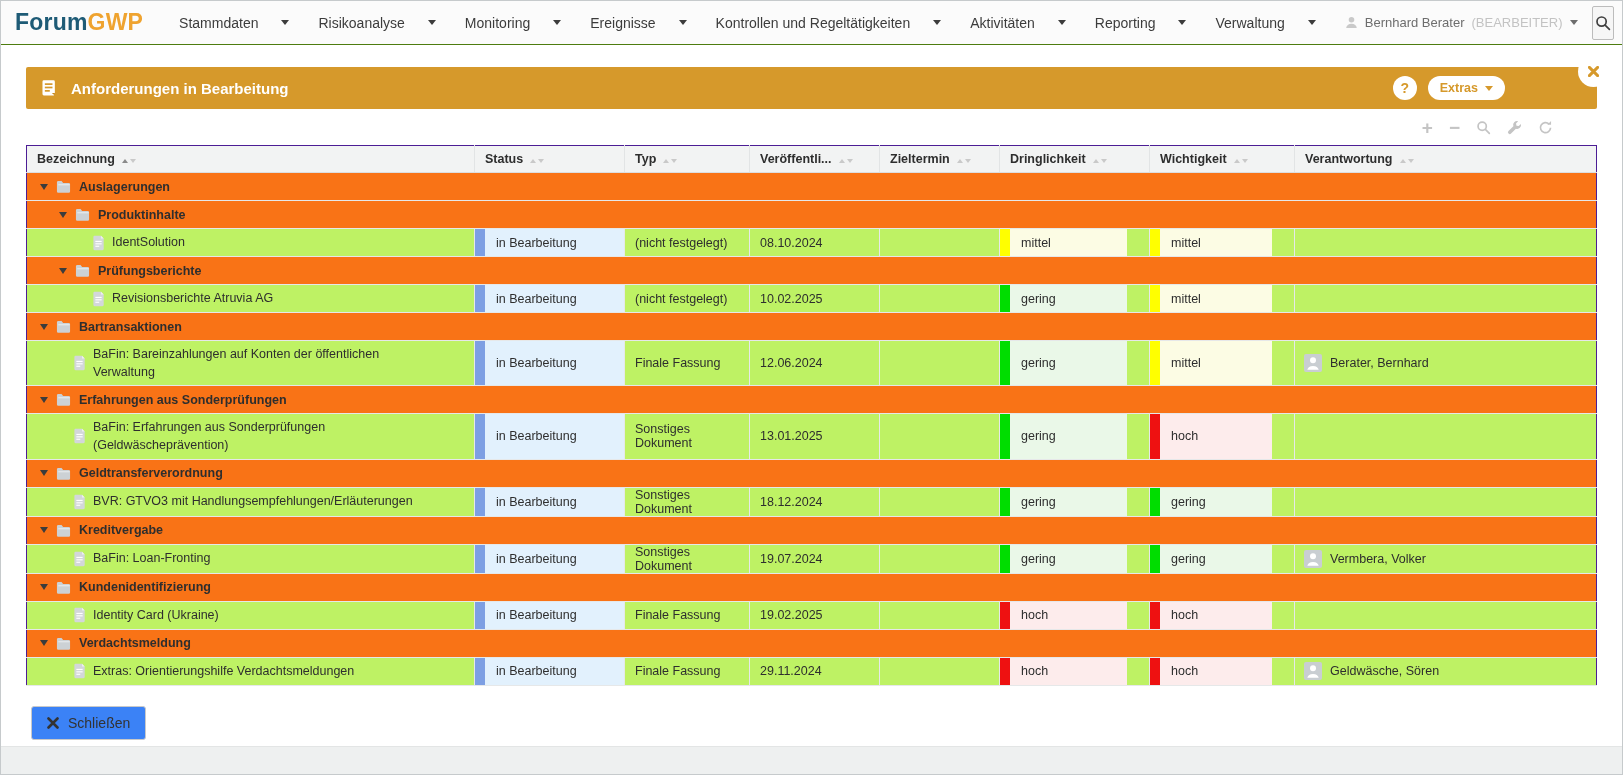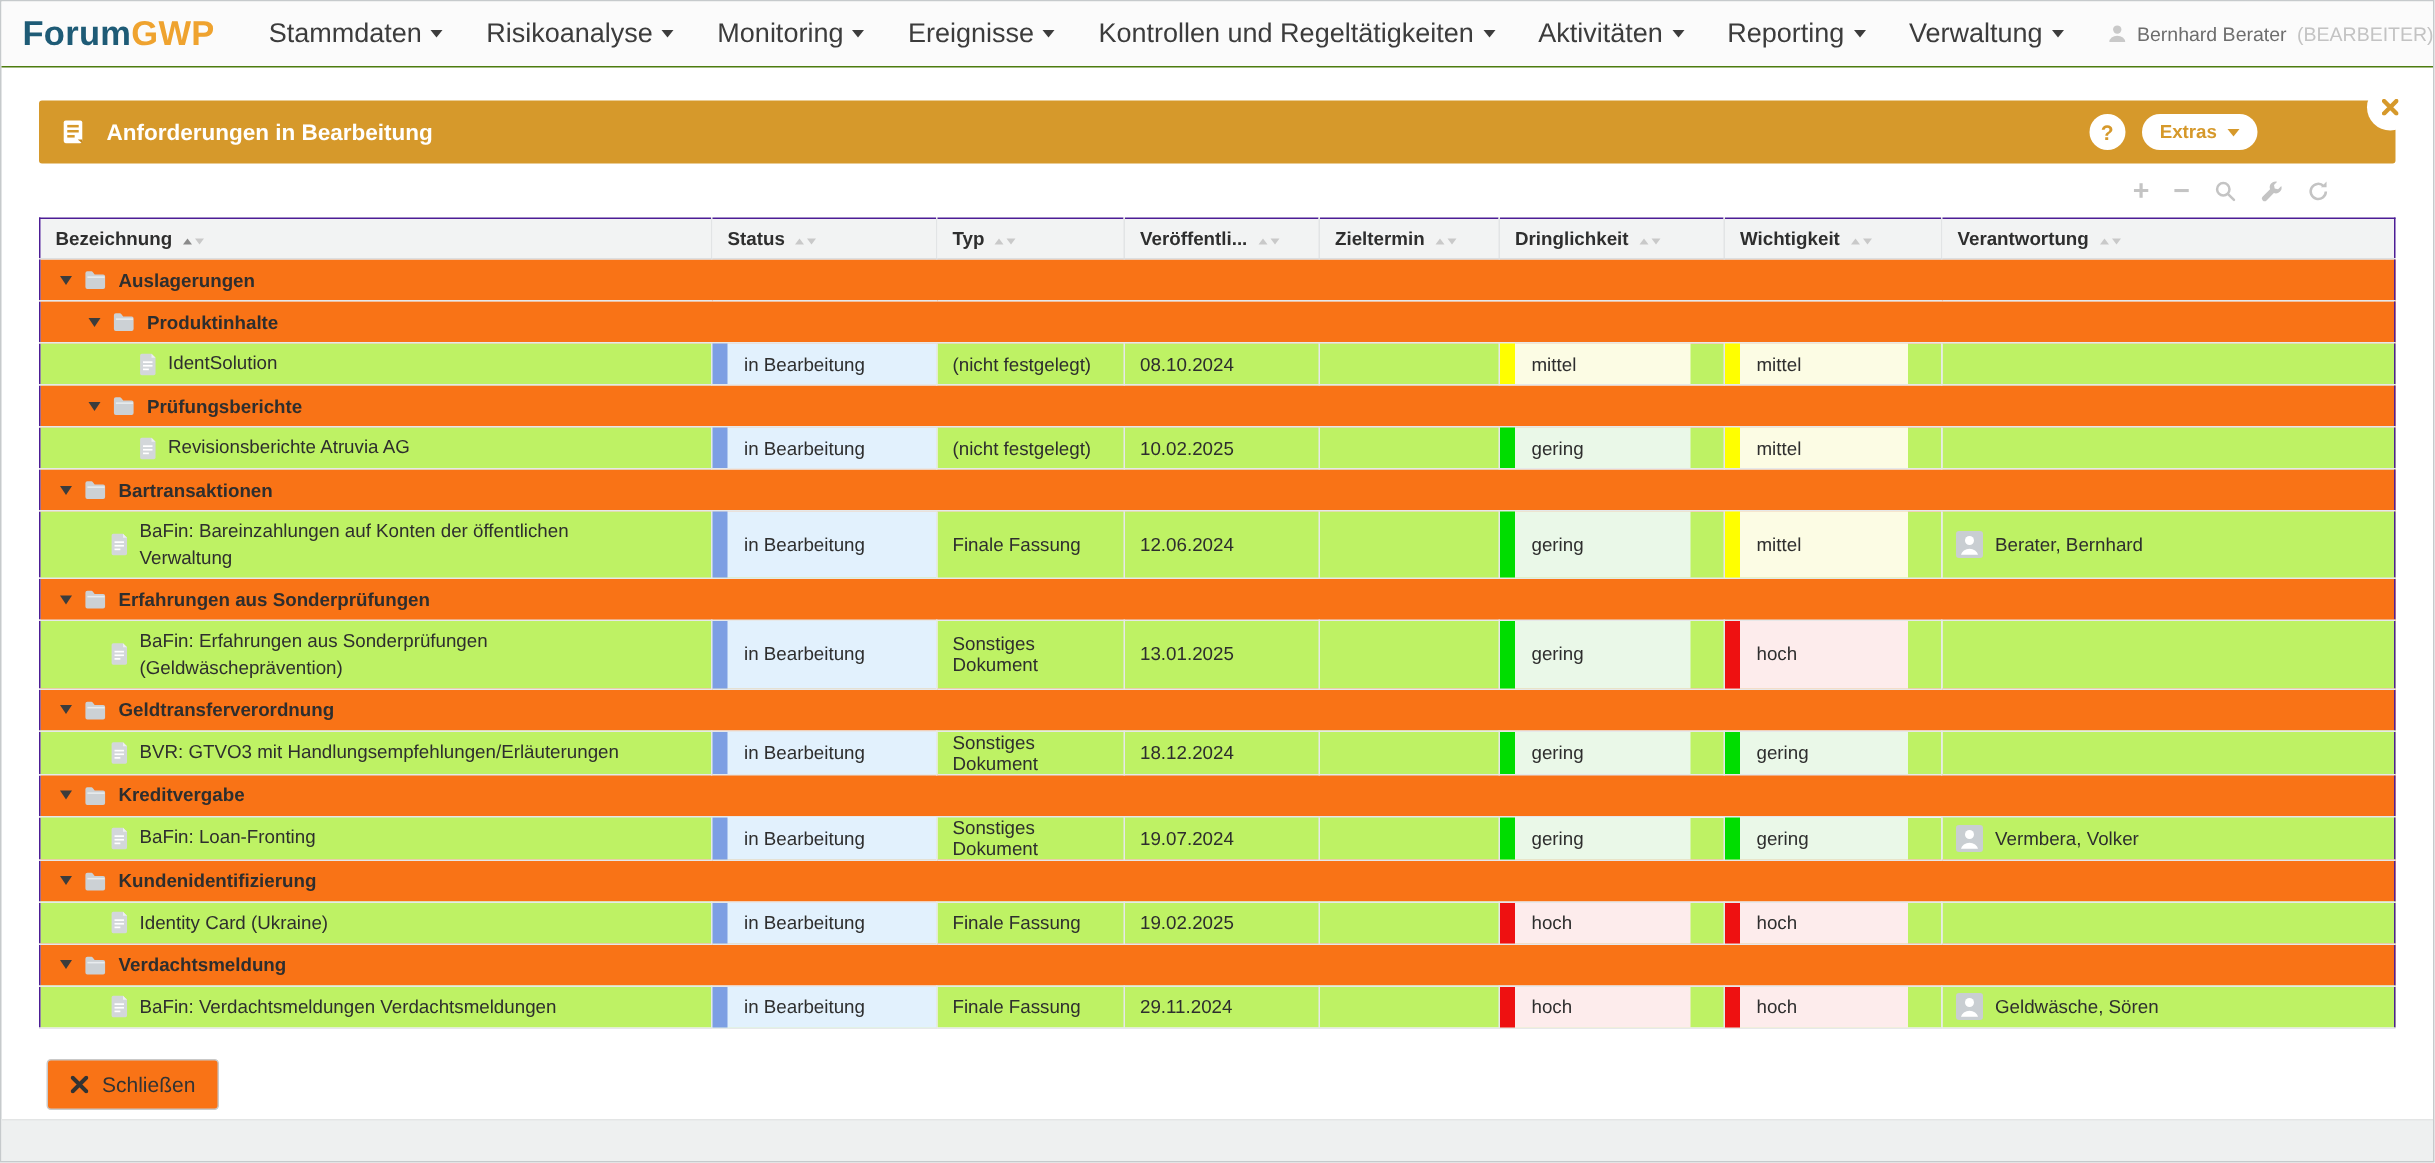--- a/index.html
+++ b/index.html
@@ -9,22 +9,22 @@
     background: #fff; color: #2e2e2e; overflow: hidden;
   }
   .window { position: absolute; inset: 0; border: 1px solid #c6cacc; background: #fff;
             display: flex; flex-direction: column; }
 
   
   .topnav { height: 44px; flex: 0 0 44px; background: #fbfbfb; border-bottom: 1px solid #4d7c0f;
             display: flex; align-items: center; padding: 0 8px 0 14px; }
   .logo { font-size: 23px; font-weight: bold; margin-right: 36px; letter-spacing: .2px; }
   .logo .p1 { color: #1e5b76; } .logo .p2 { color: #efa32f; }
-  .nav-item { font-size: 18px; color: #3c3c3c; margin-right: 29px; display: flex; align-items: center;
-              gap: 6px; cursor: pointer; white-space: nowrap; }
+  .nav-item { font-size: 14px; color: #3c3c3c; margin-right: 29px; display: flex; align-items: center;
+              gap: 23px; cursor: pointer; white-space: nowrap; }
   .dd-caret { width: 0; height: 0; border-left: 4px solid transparent; border-right: 4px solid transparent;
               border-top: 5px solid #3c3c3c; display: inline-block; }
   .nav-spacer { flex: 1; }
   .user { display: flex; align-items: center; gap: 7px; font-size: 13px; color: #6d6d6d; margin-right: 14px;
           white-space: nowrap; cursor: pointer; }
   .user .role { color: #c3c3c3; }
   .user .dd-caret { border-top-color: #6d6d6d; }
   .search-btn { width: 42px; height: 34px; border: 1px solid #bcbcbc; background: #f6f6f6; border-radius: 2px;
                 display: flex; align-items: center; justify-content: center; color: #3f3f3f; cursor: pointer; }
 
@@ -84,21 +84,21 @@
   .tint { position: absolute; left: 0; top: 0; bottom: 0; }
   td.c-status .tint { width: 100%; }
   td.c-sev .tint { width: 85%; }
   .vbar { position: absolute; left: 0; top: 0; bottom: 0; width: 10px; }
   .clbl { position: relative; display: inline-block; padding-left: 21px; }
   .pad { padding-left: 10px; display: inline-block; }
   .ver { display: flex; align-items: center; gap: 8px; padding-left: 9px; }
 
   
   .footer-row { margin: 20px 0 0 5px; }
-  .close-btn { display: inline-flex; align-items: center; gap: 9px; background: #f97316;
+  .close-btn { display: inline-flex; align-items: center; gap: 9px; background: #3b82f6;
                border: 1px solid #c9c9c9; border-radius: 3px; padding: 8px 15px; font-size: 14px;
                color: #333; cursor: pointer; font-family: inherit; }
   .bottom-strip { flex: 0 0 28px; background: #eef0f0; border-top: 1px solid #e3e5e5; }
 </style>
 </head>
 <body>
 
 <div class="window">
 
   <nav class="topnav">
@@ -574,21 +574,21 @@
               <div class="tree leafpad lvl2">
                 <span class="ticon">
                   <svg viewBox="0 0 14 17" width="13" height="16">
                     <path d="M1.5 2 a1.2 1.2 0 0 1 1.2-1.2 h7 L12.6 3.7 v11.3 a1.2 1.2 0 0 1-1.2 1.2 H2.7 a1.2 1.2 0 0 1-1.2-1.2 z" fill="#d3d7da"></path>
                     <path d="M9.7.8 l2.9 2.9 h-2.9 z" fill="#eef0f1"></path>
                     <rect x="3.6" y="6.2" width="6.8" height="1.2" fill="#fff"></rect>
                     <rect x="3.6" y="8.8" width="6.8" height="1.2" fill="#fff"></rect>
                     <rect x="3.6" y="11.4" width="4.2" height="1.2" fill="#fff"></rect>
                   </svg>
                 </span>
-                <span class="llabel">BaFin: Verdachtsmeldungen Verdachtsmeldungen</span>
+                <span class="llabel">Extras: Orientierungshilfe Verdachtsmeldungen</span>
               </div>
             </td>
             <td class="c-status"><div class="tint" style="background:#e2f1fd"></div><div class="vbar" style="background:#7d9fe3"></div><span class="clbl">in Bearbeitung</span></td>
             <td><span class="pad">Finale Fassung</span></td>
             <td><span class="pad">29.11.2024</span></td>
             <td><span class="pad"></span></td>
             <td class="c-sev"><div class="tint" style="background:#fdecec"></div><div class="vbar" style="background:#ee1111"></div><span class="clbl">hoch</span></td>
             <td class="c-sev"><div class="tint" style="background:#fdecec"></div><div class="vbar" style="background:#ee1111"></div><span class="clbl">hoch</span></td>
             <td>
               <div class="ver">

